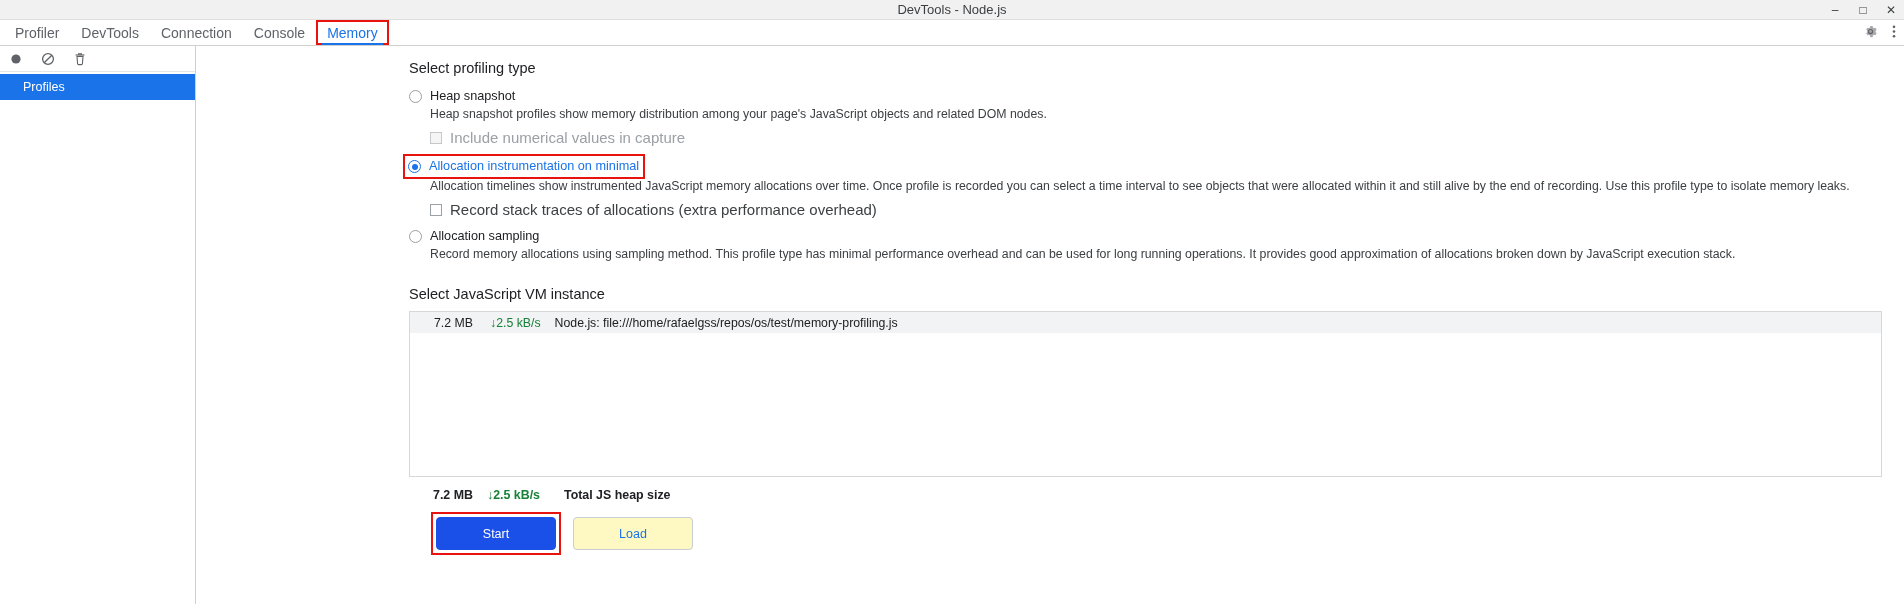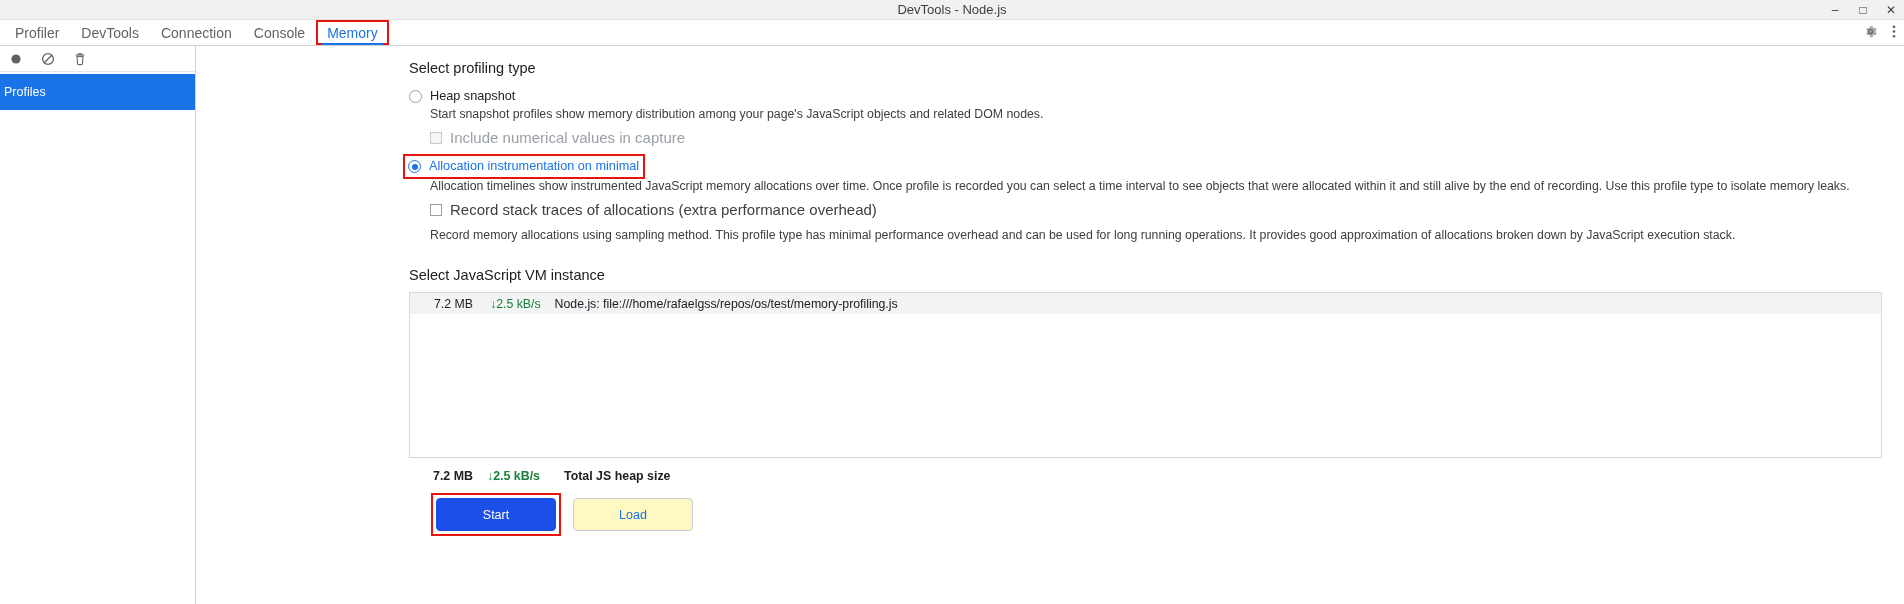--- a/index.html
+++ b/index.html
@@ -95,23 +95,23 @@
   .sidebar-toolbar {
     height: 26px;
     display: flex; align-items: center;
     gap: 16px;
     padding: 0 8px;
     border-bottom: 1px solid #e6e6e6;
   }
   .sb-icon { width: 16px; height: 16px; display: block; }
   .sidebar-items { padding-top: 2px; }
   .sidebar-item {
-    height: 36px;
-    display: flex; align-items: center;
-    padding-left: 4px;
+    height: 26px;
+    display: flex; align-items: center;
+    padding-left: 23px;
     font-size: 12.5px;
     color: #202124;
     cursor: default;
   }
   .sidebar-item.selected {
     background: #1a73e8;
     color: #ffffff;
   }
 
   
@@ -327,38 +327,42 @@
     <div class="main">
       <div class="main-inner">
 
         <div class="section-title">Select profiling type</div>
 
         
         <div class="opt-row">
           <div class="radio"></div>
           <div class="opt-label">Heap snapshot</div>
         </div>
-        <div class="opt-desc">Start snapshot profiles show memory distribution among your page's JavaScript objects and related DOM nodes.</div>
+        <div class="opt-desc">Heap snapshot profiles show memory distribution among your page's JavaScript objects and related DOM nodes.</div>
         <div class="check-row">
           <div class="checkbox disabled"></div>
           <div class="check-label disabled">Include numerical values in capture</div>
         </div>
 
         
         <div class="hl-box">
           <div class="radio checked"></div>
           <div class="opt-label blue">Allocation instrumentation on minimal</div>
         </div>
         <div class="opt-desc wide">Allocation timelines show instrumented JavaScript memory allocations over time. Once profile is recorded you can select a time interval to see objects that were allocated within it and still alive by the end of recording. Use this profile type to isolate memory leaks.</div>
         <div class="check-row">
           <div class="checkbox"></div>
           <div class="check-label">Record stack traces of allocations (extra performance overhead)</div>
         </div>
 
         
+        <div class="opt-row">
+          <div class="radio"></div>
+          <div class="opt-label">Allocation sampling</div>
+        </div>
         <div class="opt-desc wide">Record memory allocations using sampling method. This profile type has minimal performance overhead and can be used for long running operations. It provides good approximation of allocations broken down by JavaScript execution stack.</div>
 
         
         <div class="section-title second">Select JavaScript VM instance</div>
         <div class="vm-list">
           <div class="vm-row">
             <span class="vm-size">7.2 MB</span>
             <span class="vm-rate">↓2.5 kB/s</span>
             <span class="vm-desc">Node.js: file:///home/rafaelgss/repos/os/test/memory-profiling.js</span>
           </div>

